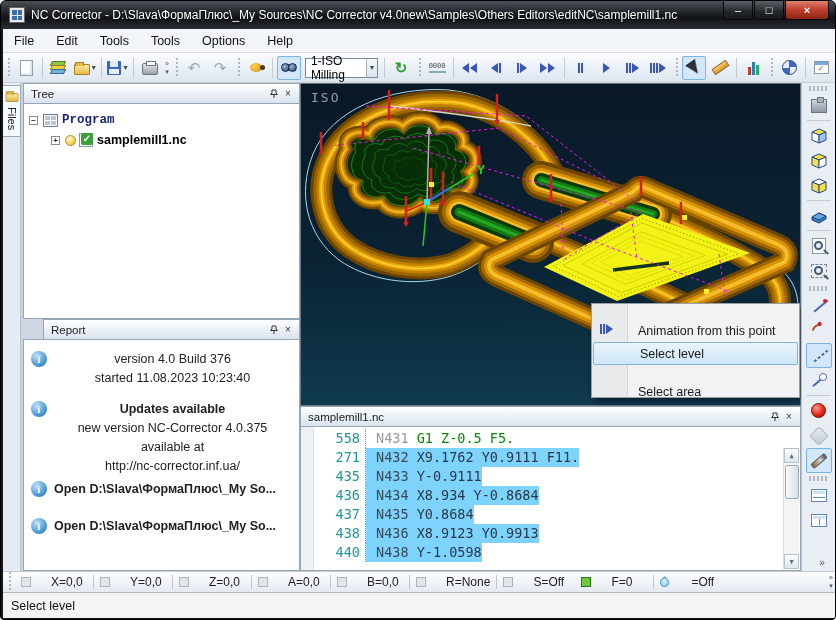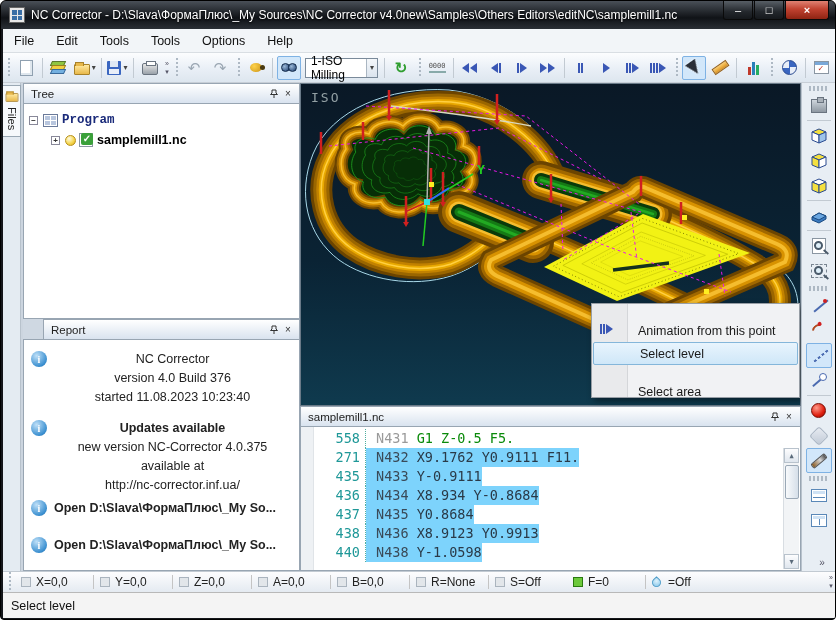--- a/index.html
+++ b/index.html
@@ -131,21 +131,21 @@
   .crow.first .rest { color:#0a8a0a; }
   .crow.sel .ctext { background:#7dd3fc; } .crow.sel .addr { color:#3a4a58; } .crow.sel .rest { color:#2a3a48; }
   .vscroll { position:absolute; right:1px; top:21px; bottom:1px; width:16px; background:#f2f4f6; border-left:1px solid #d8dde2; display:flex; flex-direction:column; align-items:center; }
   .varrow { font-size:7px; color:#5a6a7a; height:15px; line-height:15px; width:100%; text-align:center; background:linear-gradient(#fdfdfe,#dfe6ee); border:1px solid #b8c2cc; }
   .vthumb { width:14px; height:34px; background:linear-gradient(90deg,#f8fafc,#d6dfe9); border:1px solid #9aa8b6; border-radius:2px; margin-top:2px; }
   .vscroll .sp { flex:1; }
 
   
   .statusbar { position:absolute; left:2px; top:570px; width:832px; height:21px;
       background:linear-gradient(#fdfdfe,#e4eaf1); border-top:1px solid #c2cad2; display:flex; align-items:center; font-size:12px; color:#222; }
-  .sitem { display:flex; align-items:center; gap:5px; padding:0 6px; min-width:78px; }
+  .sitem { display:flex; align-items:center; gap:20px; padding:0 6px; min-width:78px; }
   .cb { width:10px; height:10px; background:#e2e6ea; border:1px solid #aab4be; }
   .cb.on { background:#6cc93b; border-color:#2a7a10; }
   .ssep { width:1px; height:14px; background:#c4c4c4; }
   .droplet { width:9px; height:9px; background:radial-gradient(circle at 35% 35%, #dff2fc, #7ec3e8); border:1px solid #4a9ac8; border-radius:0 50% 50% 50%; transform:rotate(45deg); margin-right:2px; }
   .msgbar { position:absolute; left:2px; top:591px; width:832px; height:26px; background:#f4f4f4; border-top:1px solid #b8b8b8;
       display:flex; align-items:center; padding-left:8px; font-size:12.5px; color:#111; }
 
   
   .rtools { position:absolute; left:798px; top:0; width:34px; height:488px; background:#e8eef4; border-left:1px solid #b8c2cc;
       display:flex; flex-direction:column; align-items:center; }
@@ -392,21 +392,20 @@
         <span class="pin-ic">
             <svg width="10" height="10" viewBox="0 0 10 10">
               <path d="M3 1h4v3l1.5 1.5h-7L3 4z M5 5.5V9" fill="none" stroke="#333" stroke-width="1"></path>
             </svg>
           </span>
         <span class="x-ic">×</span>
       </div>
       <div class="pbody">
         <div class="rblock" style="margin-top:8px;">
           <span class="rinfo">i</span>
-          <div class="rcenter">NC Corrector</div>
           <div class="rcenter">version 4.0 Build 376</div>
           <div class="rcenter">started 11.08.2023 10:23:40</div>
         </div>
         <div class="rblock" style="margin-top:8px;">
           <span class="rinfo">i</span>
           <div class="rcenter rbold">Updates available</div>
           <div class="rcenter">new version NC-Corrector 4.0.375</div>
           <div class="rcenter">available at</div>
           <div class="rcenter">http://nc-corrector.inf.ua/</div>
         </div>

